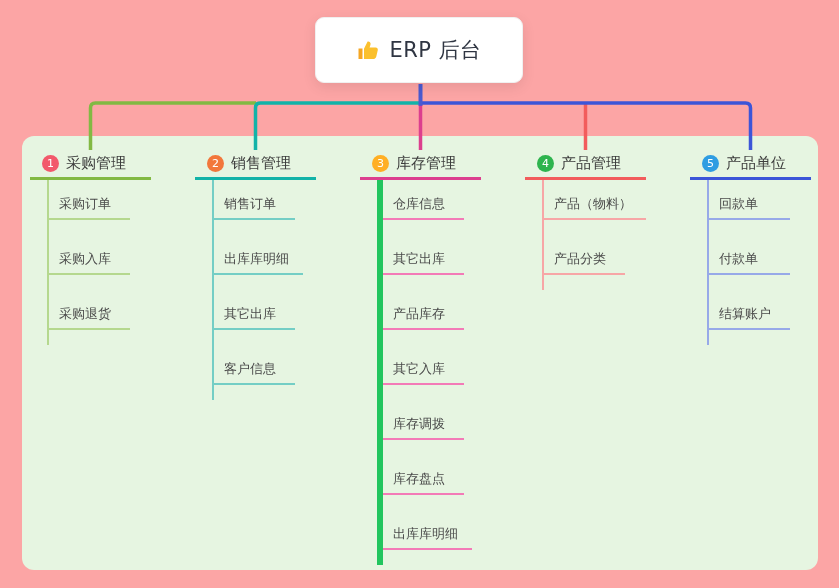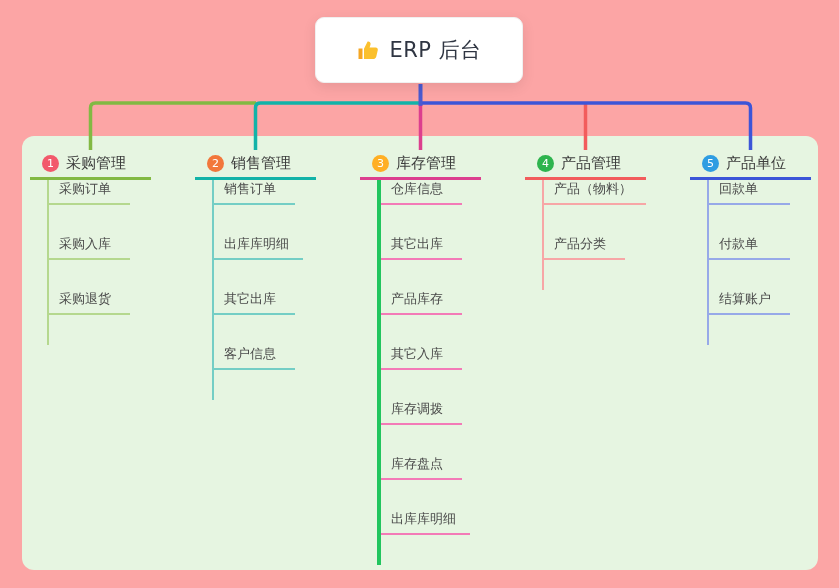--- a/index.html
+++ b/index.html
@@ -37,24 +37,24 @@
   .branch-title { font-size:15px; color:#3c3c3c; font-weight:500; white-space:nowrap; }
   .title-line { width:121px; height:0; border-bottom:3px solid #000; }
   .b1 .title-line { border-color:#82b943; } .b1 .badge { background:#f2596b; }
   .b2 .title-line { border-color:#12b3a8; } .b2 .badge { background:#f2773b; }
   .b3 .title-line { border-color:#dc3f8e; } .b3 .badge { background:#ffaf24; }
   .b4 .title-line { border-color:#f25c5c; } .b4 .badge { background:#2eb44e; }
   .b5 .title-line { border-color:#3c55d8; } .b5 .badge { background:#2e9de2; }
   .children { margin-left:17px; }
   .b1 .children { border-left:2px solid #b5d88e; }
   .b2 .children { border-left:2px solid #74cec5; }
-  .b3 .children { border-left:4px solid #22c55e;font-family:Liberation Serif, serif; }
+  .b3 .children { border-left:6px solid #22c55e;font-family:Liberation Serif, serif; }
   .b4 .children { border-left:2px solid #f7a6a6; }
   .b5 .children { border-left:2px solid #97a9e8; }
-  .child-row { height:55px; display:flex; align-items:flex-start; }
+  .child-row { height:55px; display:flex; align-items:center; }
   .child-node {
     display:inline-block; min-width:81px; white-space:nowrap;
     font-size:13px; color:#4a4a4a;
     padding:0 14px 5px 10px; border-bottom:2px solid #000;
   }
   .b1 .child-node { border-color:#b5d88e; }
   .b2 .child-node { border-color:#74cec5; }
   .b3 .child-node { border-color:#f37ab7; }
   .b4 .child-node { border-color:#f7a6a6; }
   .b5 .child-node { border-color:#97a9e8; }

